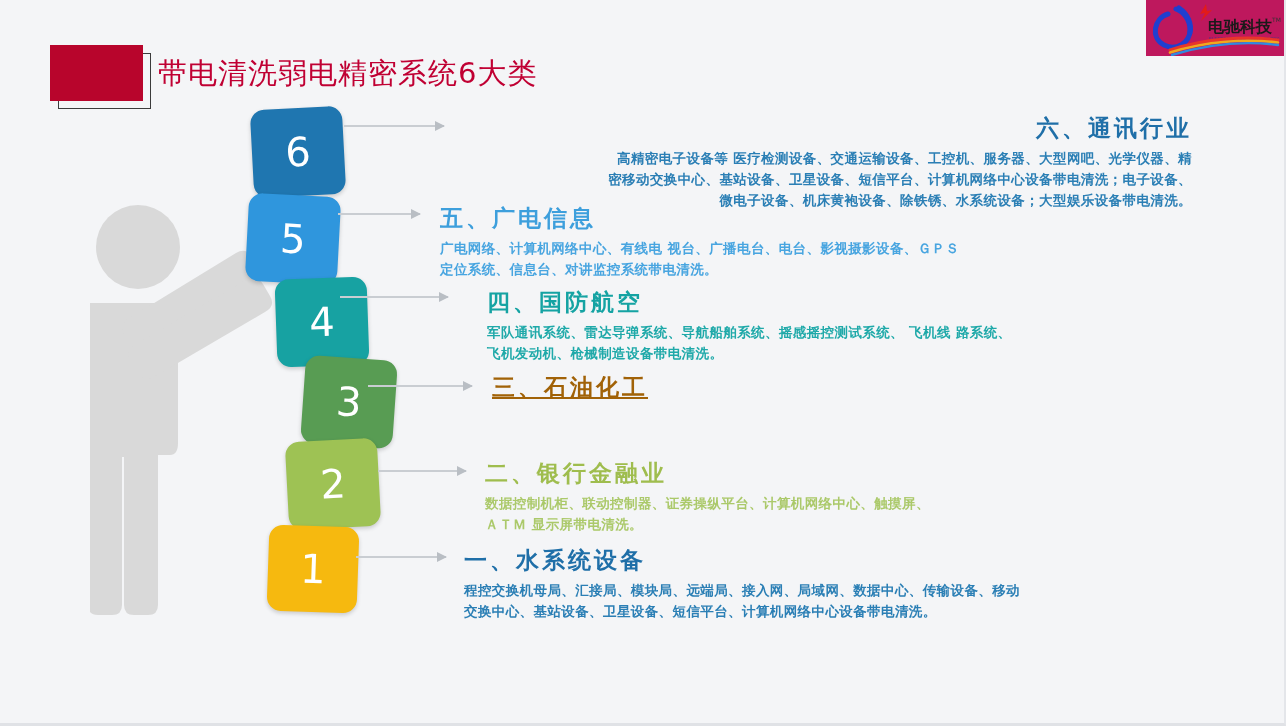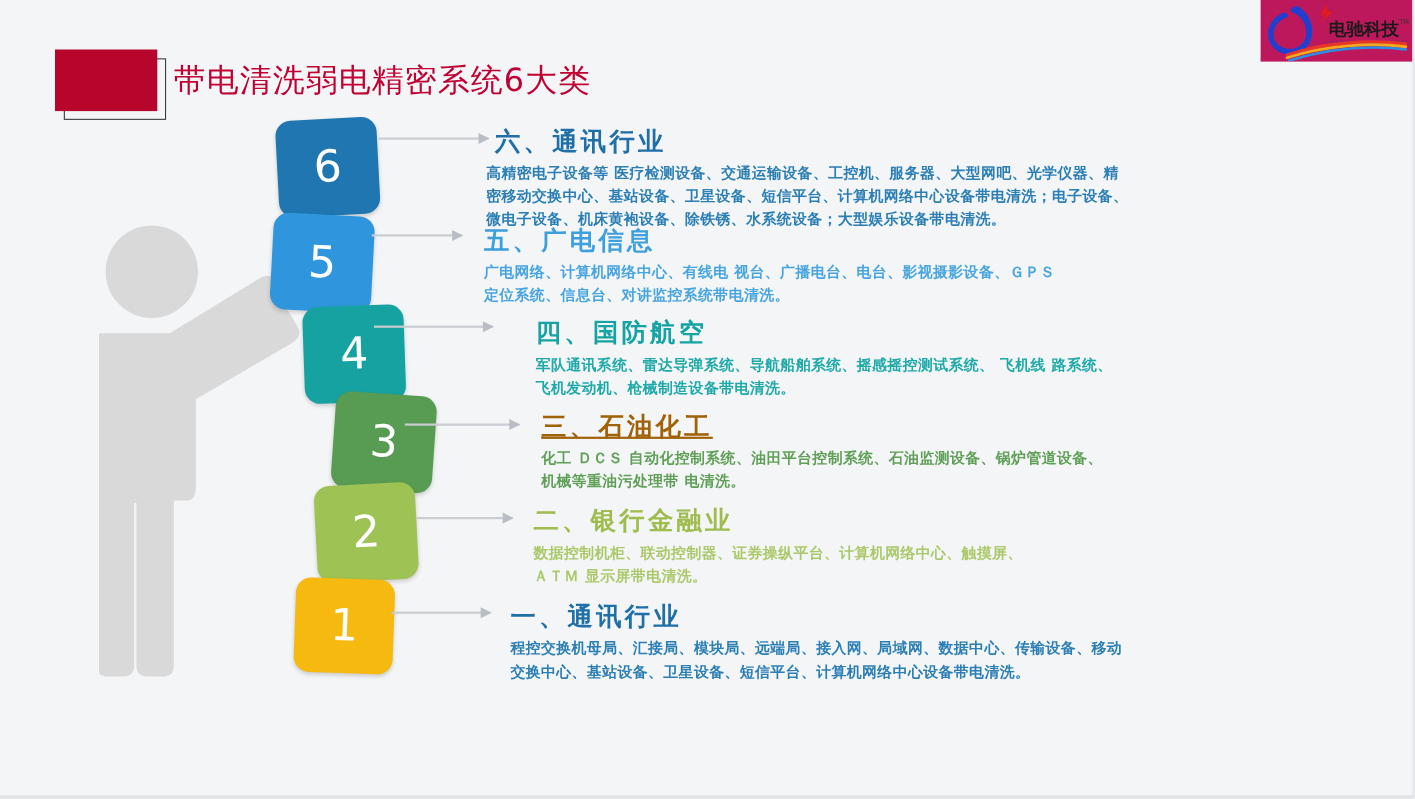--- a/index.html
+++ b/index.html
@@ -82,21 +82,21 @@
   .sec-h{
     font-size:23px;font-weight:bold;letter-spacing:3px;
     margin:0 0 4px 0;white-space:nowrap;
   }
   .sec-b{
     font-size:13.5px;font-weight:bold;line-height:21px;
     letter-spacing:.4px;
   }
   .sec-b div{white-space:nowrap;}
 
-  .s6{left:442px;top:113px;width:730px;}
+  .s6{left:462px;top:113px;width:730px;text-align:right;}
   .s6 .sec-h{color:#1f6fa8;margin-left:8px;}
   .s6 .sec-b{color:#2b7fb5;}
 
   .s5{left:440px;top:203px;width:750px;}
   .s5 .sec-h{color:#3d9fdc;}
   .s5 .sec-b{color:#48a5e0;}
 
   .s4{left:468px;top:287px;width:730px;margin-left:19px;}
   .s4 .sec-h{color:#15a3a3;}
   .s4 .sec-b{color:#1fa9a9;}
@@ -186,35 +186,31 @@
   <div class="sec s4">
     <div class="sec-h">四、国防航空</div>
     <div class="sec-b">
       <div>军队通讯系统、雷达导弹系统、导航船舶系统、摇感摇控测试系统、 飞机线 路系统、</div>
       <div>飞机发动机、枪械制造设备带电清洗。</div>
     </div>
   </div>
 
   <div class="sec s3">
     <div class="sec-h">三、石油化工</div>
-    <div class="sec-b">
-      <div>化工 ＤＣＳ 自动化控制系统、油田平台控制系统、石油监测设备、锅炉管道设备、</div>
-      <div>机械等重油污处理带 电清洗。</div>
-    </div>
   </div>
 
   <div class="sec s2">
     <div class="sec-h">二、银行金融业</div>
     <div class="sec-b">
       <div>数据控制机柜、联动控制器、证券操纵平台、计算机网络中心、触摸屏、</div>
       <div>ＡＴＭ 显示屏带电清洗。</div>
     </div>
   </div>
 
   <div class="sec s1">
-    <div class="sec-h">一、通讯行业</div>
+    <div class="sec-h">一、水系统设备</div>
     <div class="sec-b">
       <div>程控交换机母局、汇接局、模块局、远端局、接入网、局域网、数据中心、传输设备、移动</div>
       <div>交换中心、基站设备、卫星设备、短信平台、计算机网络中心设备带电清洗。</div>
     </div>
   </div>
 
 </div>
 
 </body></html>

